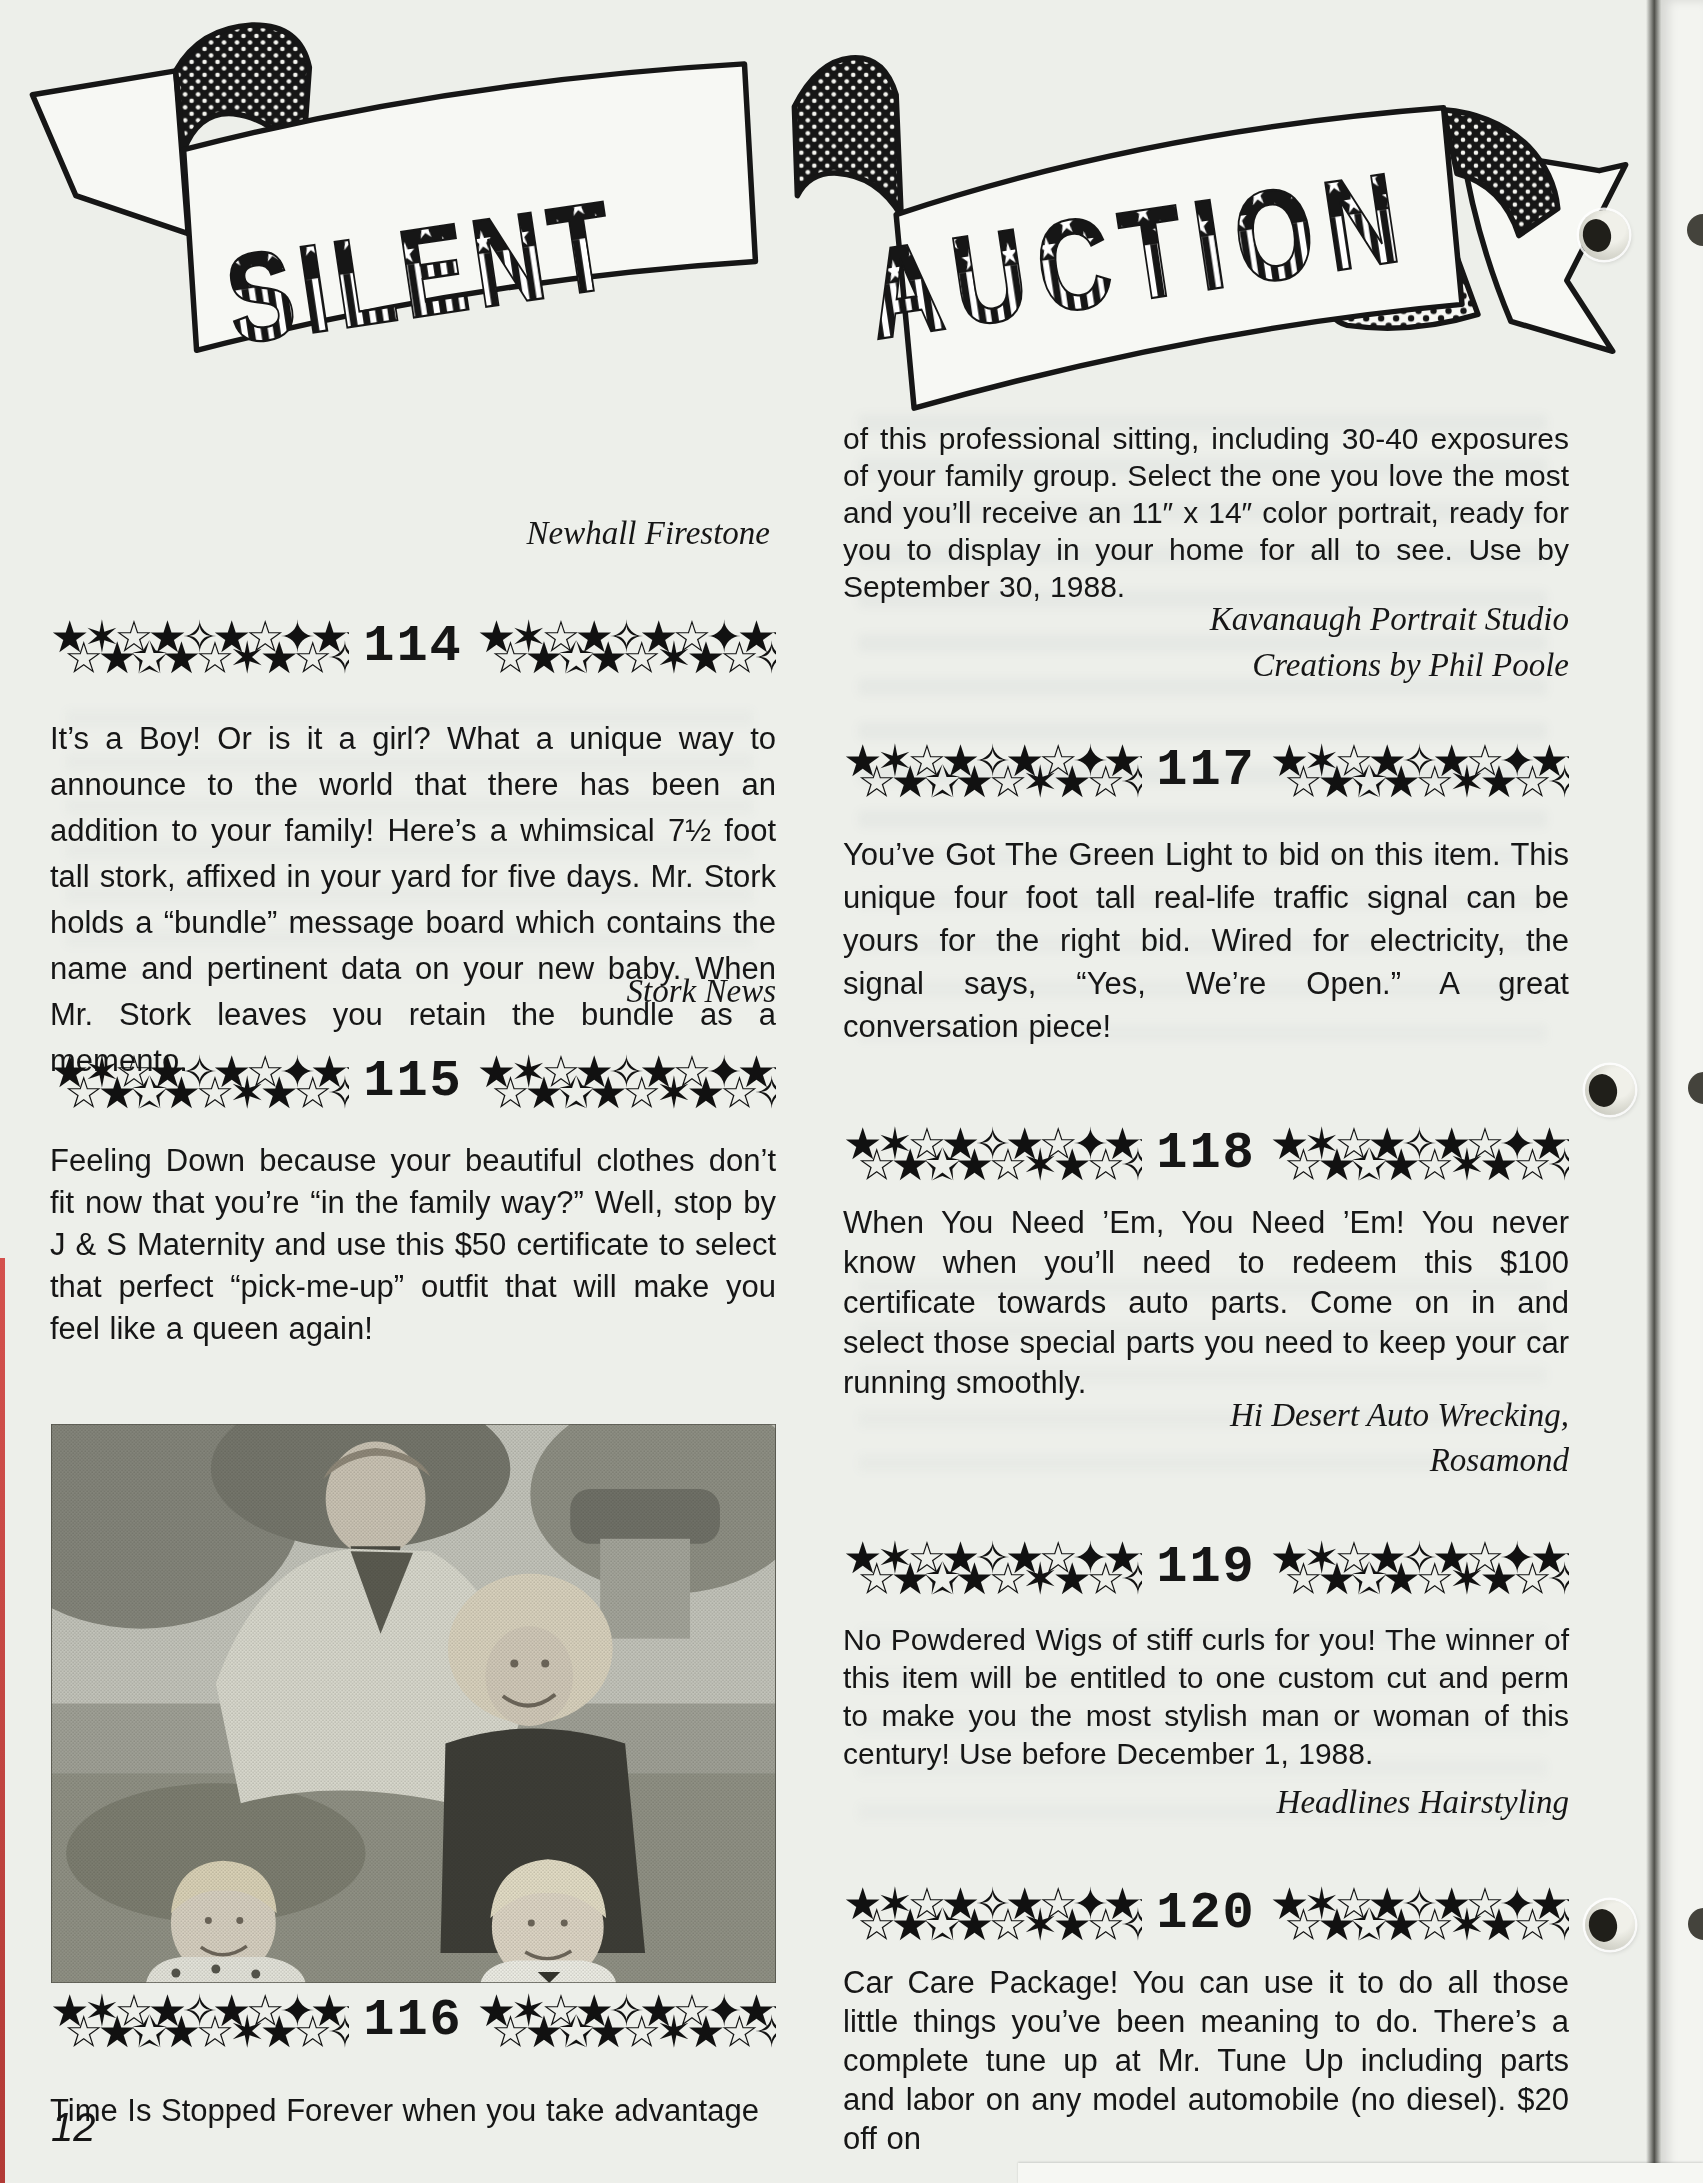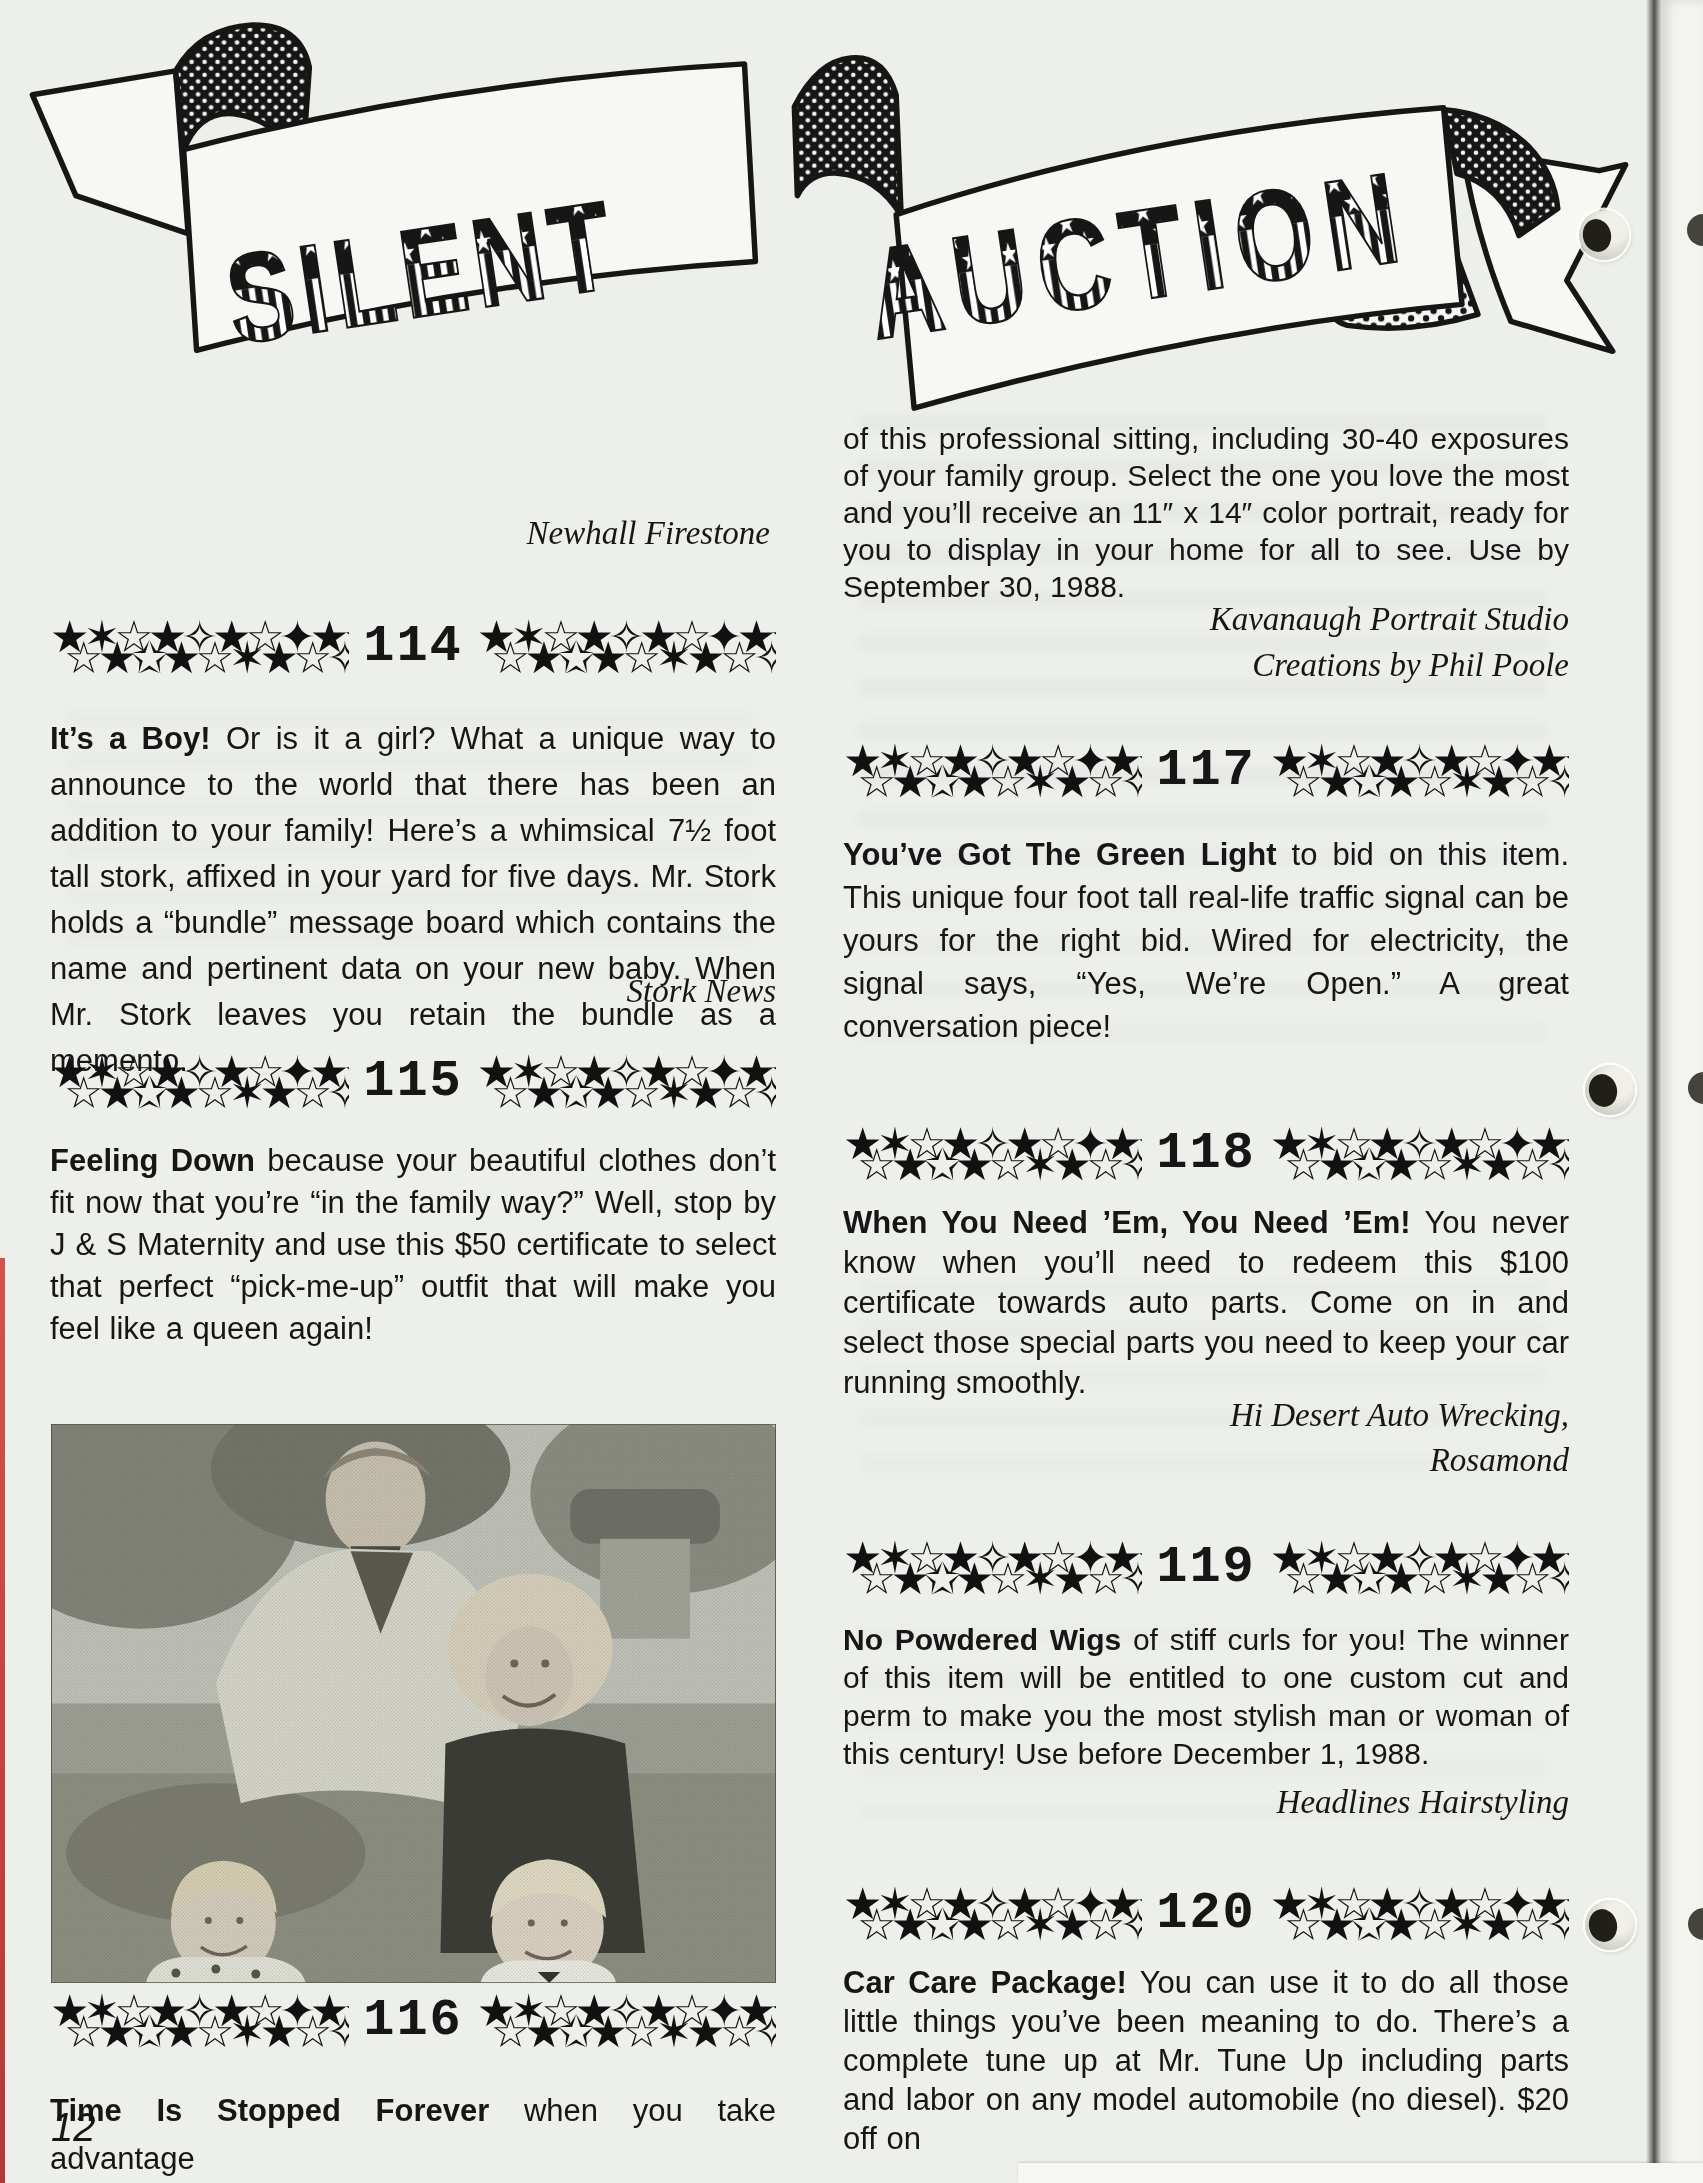--- a/index.html
+++ b/index.html
@@ -1,20 +1,20 @@
 <!DOCTYPE html>
 <html style="font-size:8px"><head>
 <meta charset="utf-8">
 <style>
   html,body{margin:0;padding:0;background:#83837d;}
   .scan{position:relative;width:1703px;height:2183px;background:#edefea;overflow:hidden;
         font-family:"Liberation Sans",sans-serif;color:#161616;}
   
   .para{position:absolute;text-align:justify;font-size:31px;line-height:48px;word-spacing:1px;}
-  .lead{font-weight:bold;}
+  .lead{font-weight:normal;}
   .credit{position:absolute;font-family:"Liberation Serif",serif;font-style:italic;
           font-size:33px;line-height:40px;text-align:right;width:726px;}
   .pageno{position:absolute;left:51px;top:2105px;font-size:40px;font-style:italic;}
   
   .hdr{position:absolute;display:flex;align-items:center;height:64px;}
   .num{font-family:Liberation Mono, monospace;font-weight:bold;font-size:52px;line-height:64px;
        padding:0 14px;letter-spacing:2px;}
   .stars{flex:1 1 0;height:64px;overflow:hidden;position:relative;
          font-family:"DejaVu Sans",sans-serif;color:#111;}
   .sr{position:absolute;white-space:nowrap;font-size:44px;line-height:44px;letter-spacing:-6px;}

